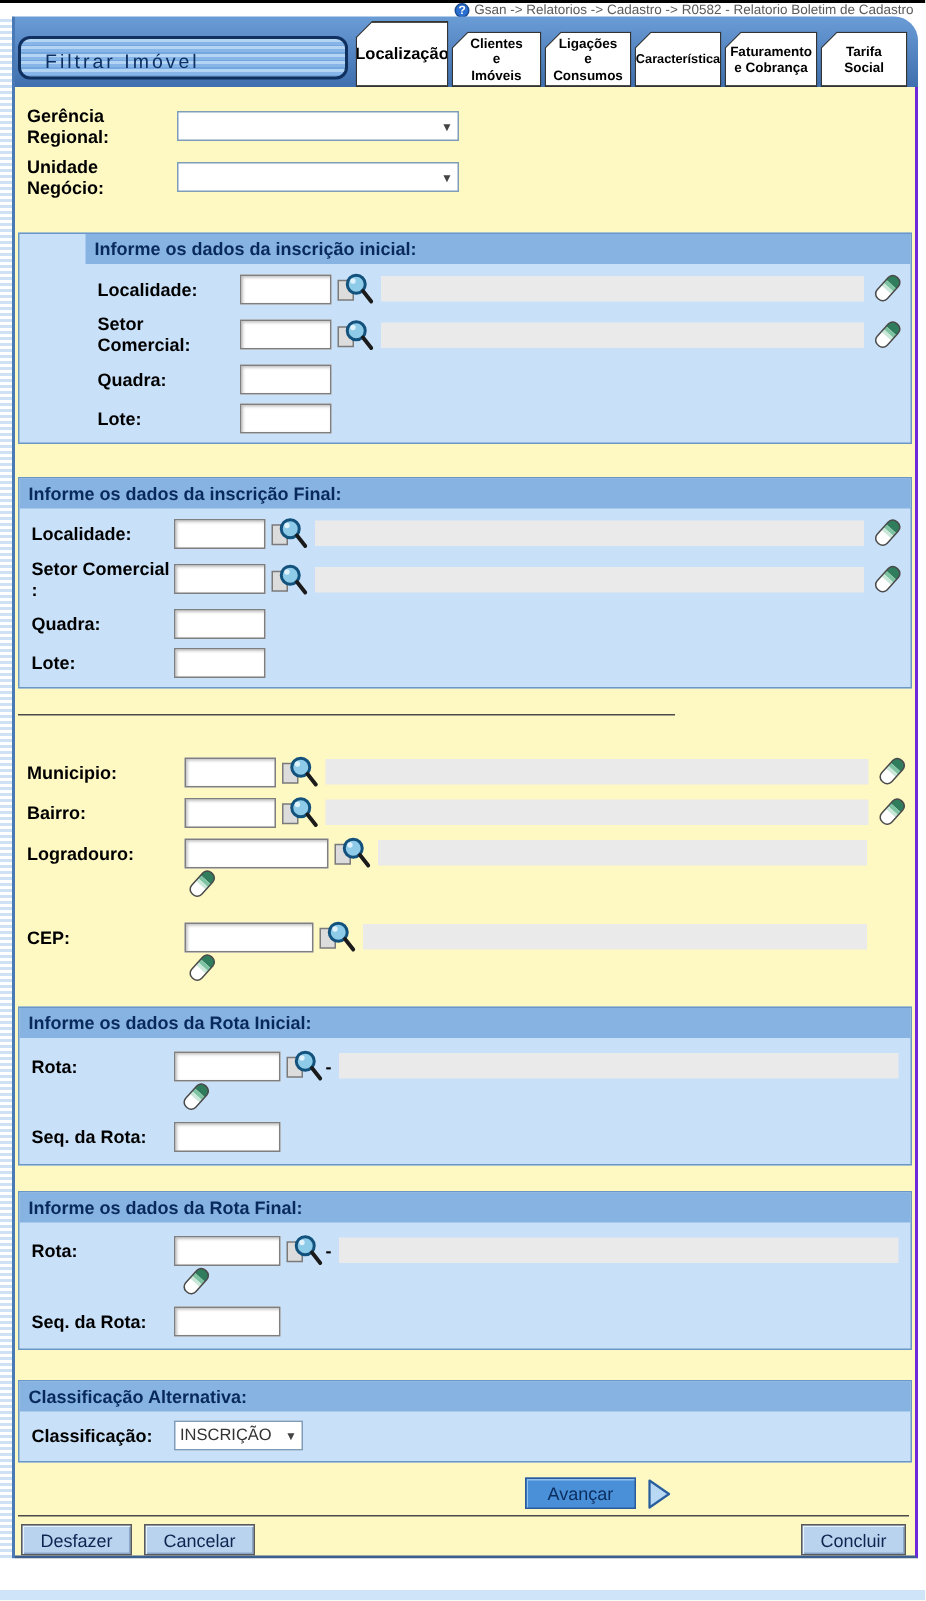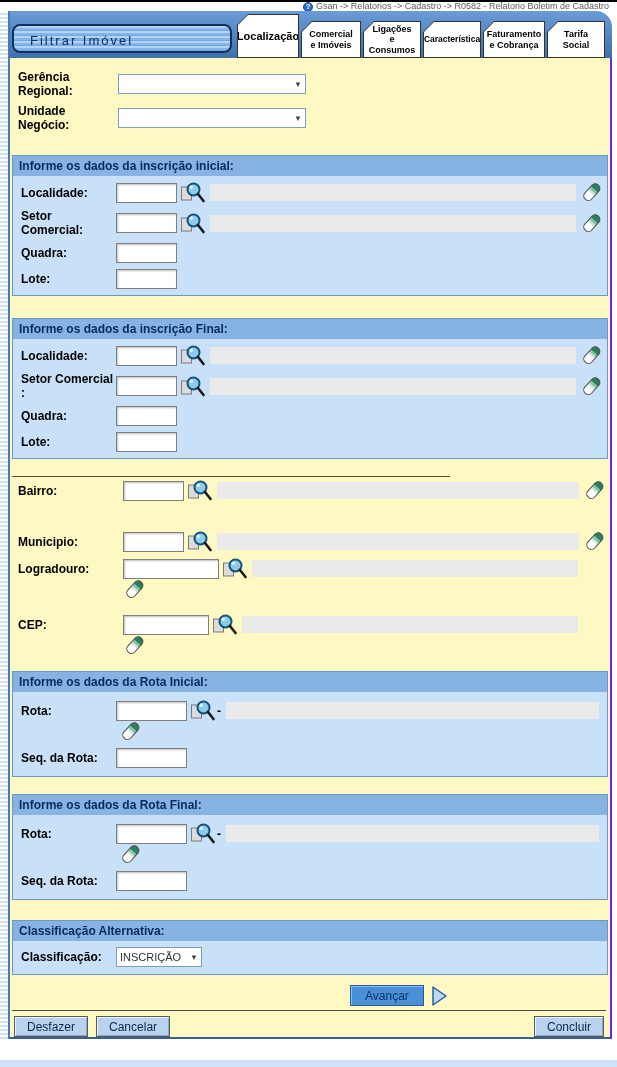--- a/index.html
+++ b/index.html
@@ -75,21 +75,21 @@
   <div class="stripes"></div>
 
   <div class="tabstrip">
     <div class="titlebox">Filtrar Imóvel</div>
   </div>
 
   <div class="tab active" style="left:237px;top:14px;width:62px;height:44px;">
     <div class="tab-in">Localização</div>
   </div>
   <div class="tab" style="left:301px;top:21px;width:60px;height:37px;">
-    <div class="tab-in">Comercial e Imóveis</div>
+    <div class="tab-in">Clientes e Imóveis</div>
   </div>
   <div class="tab" style="left:363px;top:21px;width:58px;height:37px;">
     <div class="tab-in">Ligações e Consumos</div>
   </div>
   <div class="tab" style="left:423px;top:21px;width:58px;height:37px;">
     <div class="tab-in" style="font-size:8.5px">Característica</div>
   </div>
   <div class="tab" style="left:483px;top:21px;width:62px;height:37px;">
     <div class="tab-in">Faturamento e Cobrança</div>
   </div>
@@ -107,21 +107,21 @@
       </div>
     </div>
     <div class="frow">
       <label style="width:100px;">Unidade Negócio:</label>
       <div class="sel" style="width:188px;">
         <span></span>
         <span class="arr">▼</span>
       </div>
     </div>
 
-    <div class="sec" style="margin-top:20px;">
+    <div class="sec" style="margin-top:20px;padding-left:44px;">
       <div class="sec-h">Informe os dados da inscrição inicial:</div>
       <div class="frow" style="padding-top:6px;">
         <label>Localidade:</label>
         <input class="inp w55" value="" style="">
         <span class="icobtn">
             <svg width="25" height="21" viewBox="0 0 25 21">
               <rect x="1.5" y="5" width="10" height="13" fill="#dcdcdc" stroke="#7a7a7a" stroke-width="1"></rect>
               <circle cx="13.5" cy="7.5" r="6" fill="#8ecbe8" stroke="#14527e" stroke-width="2"></circle>
               <circle cx="11.3" cy="5.3" r="1.8" fill="#dff2fb"></circle>
               <line x1="18" y1="12" x2="23.5" y2="19" stroke="#1b1b1b" stroke-width="2.6" stroke-linecap="round"></line>
@@ -257,22 +257,22 @@
         <input class="inp w55" value="" style="">
       </div>
       <div class="frow" style="padding-bottom:6px;">
         <label>Lote:</label>
         <input class="inp w55" value="" style="">
       </div>
     </div>
 
     <hr class="hr1" style="margin:17px 160px 0 2px;">
 
-    <div class="frow">
-      <label>Bairro:</label>
+    <div class="frow" style="margin-top:24px;">
+      <label>Municipio:</label>
       <input class="inp w55" value="" style="">
       <span class="icobtn">
           <svg width="25" height="21" viewBox="0 0 25 21">
             <rect x="1.5" y="5" width="10" height="13" fill="#dcdcdc" stroke="#7a7a7a" stroke-width="1"></rect>
             <circle cx="13.5" cy="7.5" r="6" fill="#8ecbe8" stroke="#14527e" stroke-width="2"></circle>
             <circle cx="11.3" cy="5.3" r="1.8" fill="#dff2fb"></circle>
             <line x1="18" y1="12" x2="23.5" y2="19" stroke="#1b1b1b" stroke-width="2.6" stroke-linecap="round"></line>
           </svg>
         </span>
       <div class="graybar"></div>
@@ -288,22 +288,22 @@
                 <rect x="5" y="0.5" width="9" height="19" fill="#ffffff"></rect>
                 <rect x="5" y="0.5" width="9" height="6" fill="#2f7d5c"></rect>
                 <rect x="5" y="6.5" width="9" height="2.6" fill="#7fc4a2"></rect>
                 <rect x="5" y="9.1" width="9" height="2.2" fill="#c9e8d9"></rect>
               </g>
               <rect x="5" y="0.5" width="9" height="19" rx="4" fill="none" stroke="#4a4a4a" stroke-width="1"></rect>
             </g>
           </svg>
         </span>
     </div>
-    <div class="frow" style="margin-top:24px;">
-      <label>Municipio:</label>
+    <div class="frow">
+      <label>Bairro:</label>
       <input class="inp w55" value="" style="">
       <span class="icobtn">
           <svg width="25" height="21" viewBox="0 0 25 21">
             <rect x="1.5" y="5" width="10" height="13" fill="#dcdcdc" stroke="#7a7a7a" stroke-width="1"></rect>
             <circle cx="13.5" cy="7.5" r="6" fill="#8ecbe8" stroke="#14527e" stroke-width="2"></circle>
             <circle cx="11.3" cy="5.3" r="1.8" fill="#dff2fb"></circle>
             <line x1="18" y1="12" x2="23.5" y2="19" stroke="#1b1b1b" stroke-width="2.6" stroke-linecap="round"></line>
           </svg>
         </span>
       <div class="graybar"></div>

